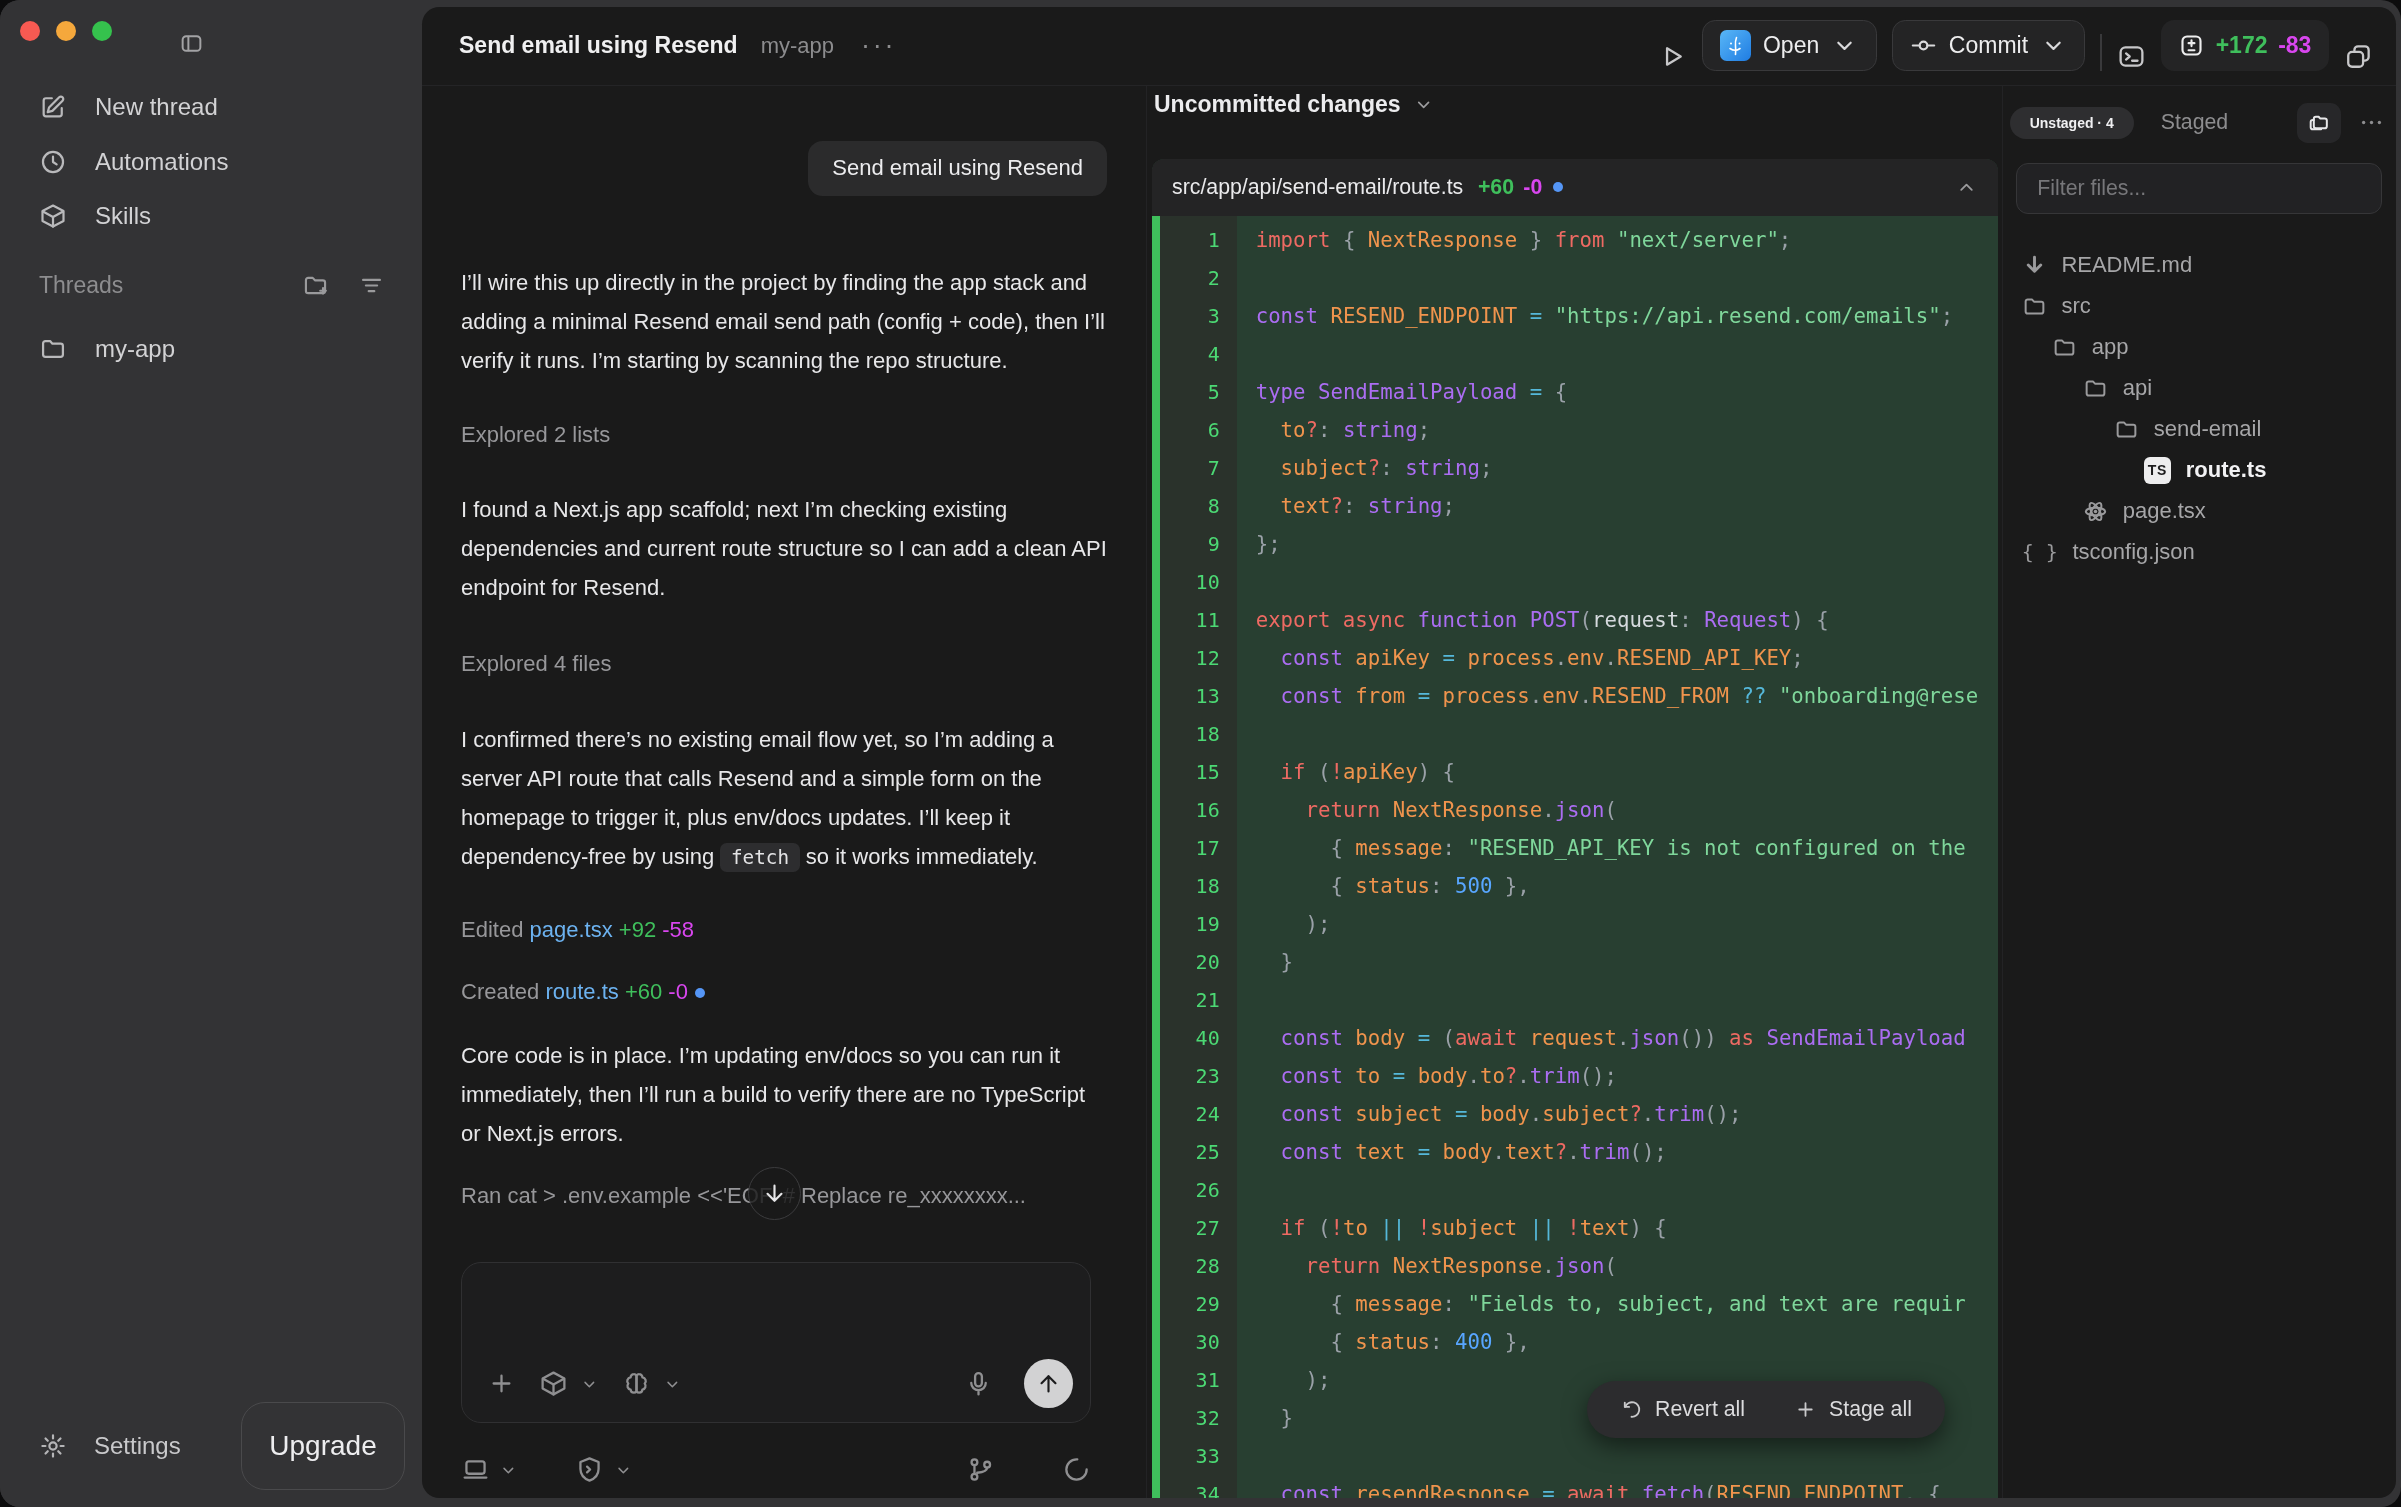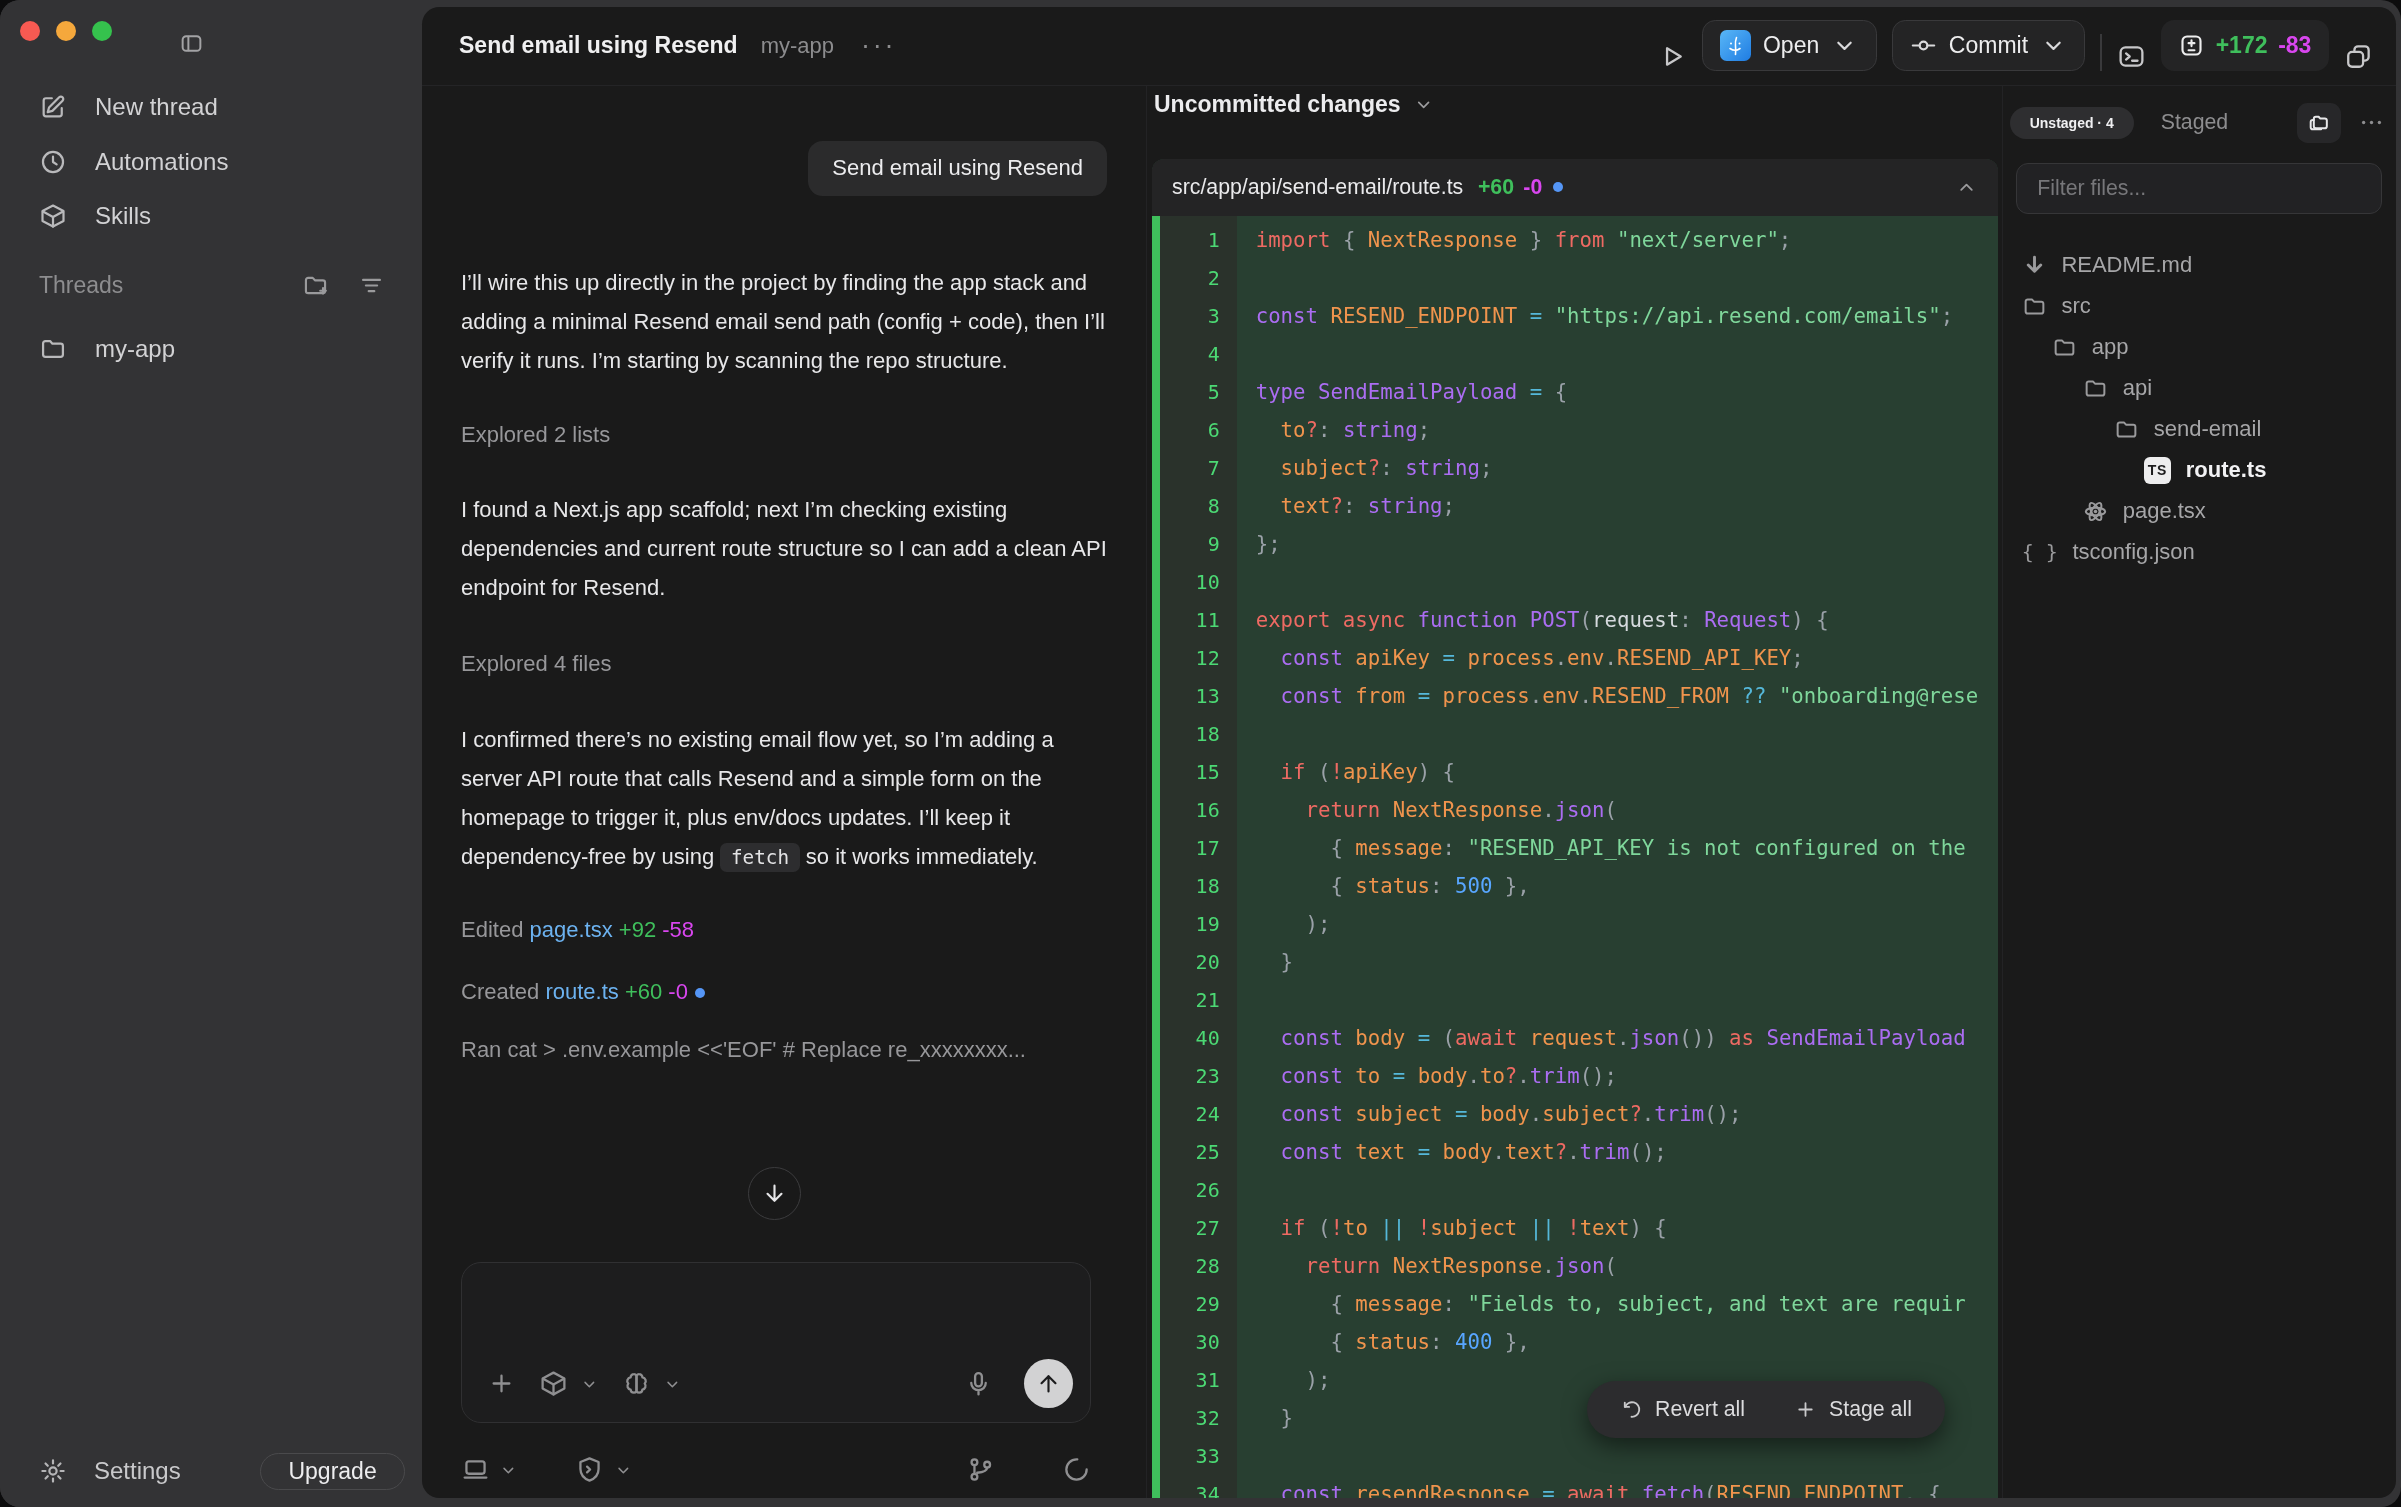--- a/index.html
+++ b/index.html
@@ -15,21 +15,21 @@
   .nav{position:absolute;left:0;right:0;top:80px;}
   .nav-item{display:flex;align-items:center;gap:28px;padding:13.3px 0 13.3px 39px;font-size:24px;color:#d2d2d4;cursor:default;}
   .nav-item .ic{width:28px;height:28px;color:#b9b9bb;flex:0 0 auto;}
   .threads-head{position:absolute;left:0;right:0;top:272px;display:flex;align-items:center;padding:0 37px 0 39px;}
   .threads-head .lbl{font-size:23px;color:#8d8d8f;flex:1;}
   .threads-head .ic{width:27px;height:27px;color:#9a9a9c;margin-left:29px;}
   .thread-list{position:absolute;left:0;right:0;top:322px;}
   .sidebar-foot{position:absolute;left:0;right:17.3px;bottom:17.3px;display:flex;align-items:center;justify-content:space-between;padding-left:39px;}
   .settings{display:flex;align-items:center;gap:27px;font-size:24px;color:#c9c9cb;}
   .settings .ic{width:28px;height:28px;color:#b5b5b7;}
-  .upgrade{font-size:23px;color:#ededef;border:1.3px solid #4a4a4c;border-radius:24px;padding:4px 27px;background:transparent;}
+  .upgrade{font-size:28px;color:#ededef;border:1.3px solid #4a4a4c;border-radius:24px;padding:27px 27px;background:transparent;}
 
   
   .main{position:absolute;left:422px;top:6.7px;right:5.3px;bottom:9.3px;background:#1a1a1a;border-radius:17.3px;overflow:hidden;}
 
   
   .topbar{position:absolute;left:0;right:0;top:0;height:79px;display:flex;align-items:center;
     padding:0 23px 0 37px;border-bottom:1.3px solid #242426;}
   .tb-title{font-size:23px;font-weight:700;color:#f0f0f1;}
   .tb-project{font-size:22px;color:#8c8c8e;margin-left:23px;}
   .tb-dots{font-size:27px;color:#8c8c8e;margin-left:27px;letter-spacing:2.7px;}
@@ -282,20 +282,21 @@
           <span class="file-link">page.tsx</span>
           <span class="add">+92</span>
           <span class="del">-58</span>
         </div>
         <div class="muted-line created">
           <span>Created</span>
           <span class="file-link">route.ts</span>
           <span class="add">+60</span>
           <span class="del">-0</span><span class="blue-dot"></span>
         </div>
+        <div class="para p4">Core code is in place. I’m updating env/docs so you can run it immediately, then I’ll run a build to verify there are no TypeScript or Next.js errors.</div>
         <div class="muted-line ran">Ran cat &gt; .env.example &lt;&lt;'EOF'  # Replace re_xxxxxxxx...</div>
       </div>
 
       <div class="scroll-down">
         <span class="ic">
             <svg viewBox="0 0 24 24" fill="none" stroke="currentColor" stroke-width="1.9" stroke-linecap="round" stroke-linejoin="round">
               <path d="M12 5v13.5M5.8 12.3 12 18.5l6.2-6.2"></path>
             </svg>
           </span>
       </div>

